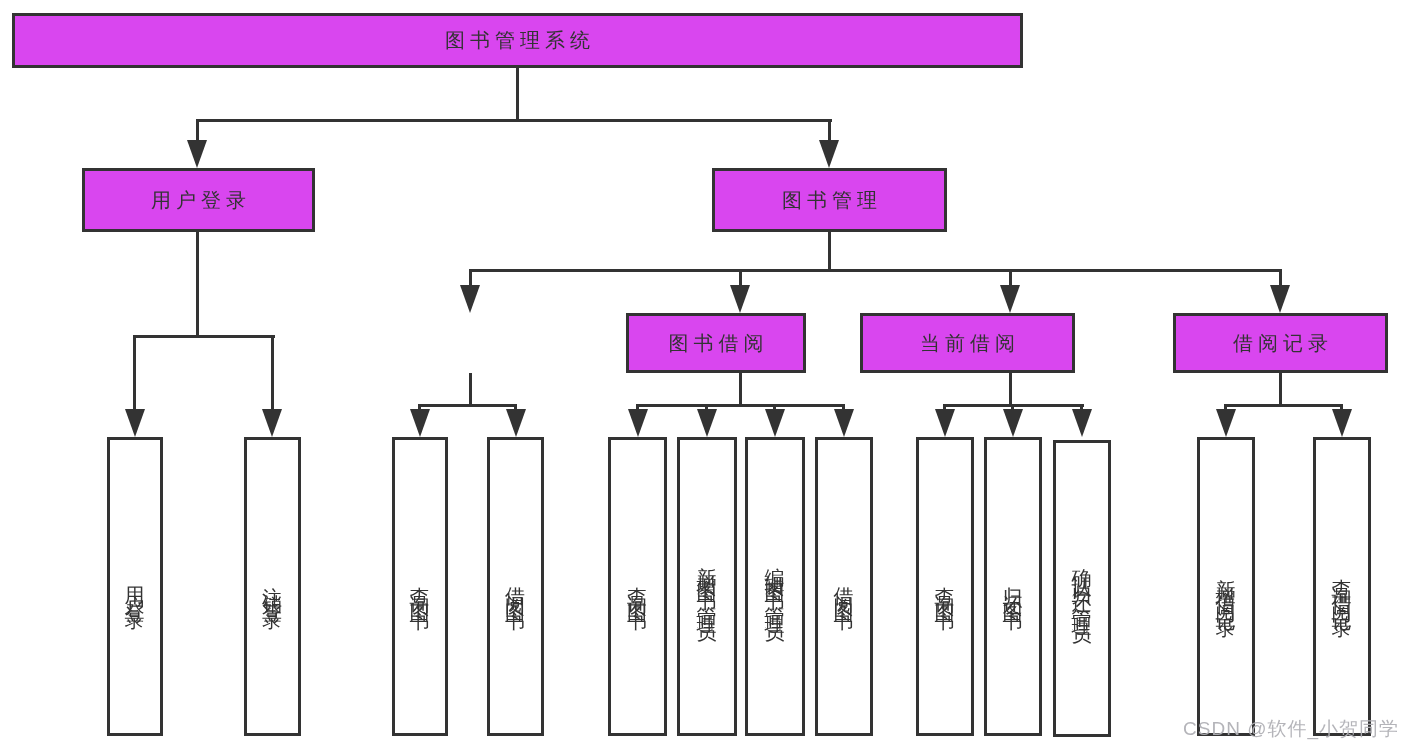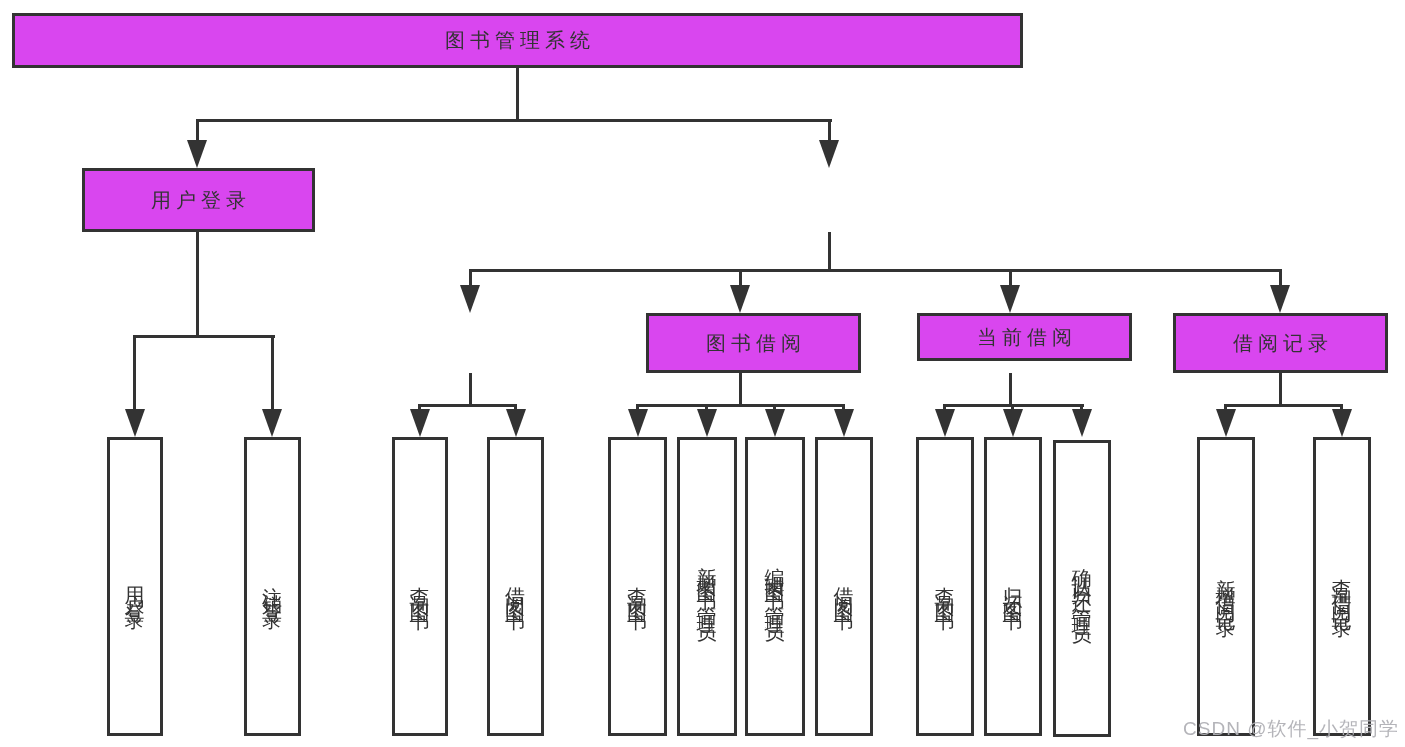--- a/index.html
+++ b/index.html
@@ -50,43 +50,46 @@
   <div class="ln" style="left:516px;top:68px;width:3px;height:54px;"></div>
   <div class="ln" style="left:196px;top:119px;width:636px;height:3px;"></div>
   <div class="ln" style="left:196px;top:119px;width:3px;height:24px;"></div>
   <div class="ar" style="left:187px;top:140px;"></div>
   <div class="ln" style="left:828px;top:119px;width:3px;height:24px;"></div>
   <div class="ar" style="left:819px;top:140px;"></div>
 
   <div class="hnode" style="left:82px;top:168px;width:233px;height:64px;">
     <span>用户登录</span>
   </div>
+  <div class="hnode" style="left:712px;top:168px;width:235px;height:64px;">
+    <span>图书管理</span>
+  </div>
 
   <div class="ln" style="left:196px;top:232px;width:3px;height:106px;"></div>
   <div class="ln" style="left:133px;top:335px;width:142px;height:3px;"></div>
   <div class="ln" style="left:133px;top:335px;width:3px;height:78px;"></div>
   <div class="ar" style="left:125px;top:409px;"></div>
   <div class="ln" style="left:271px;top:335px;width:3px;height:78px;"></div>
   <div class="ar" style="left:262px;top:409px;"></div>
 
   <div class="ln" style="left:828px;top:232px;width:3px;height:40px;"></div>
   <div class="ln" style="left:469px;top:269px;width:813px;height:3px;"></div>
   <div class="ln" style="left:469px;top:269px;width:3px;height:19px;"></div>
   <div class="ar" style="left:460px;top:285px;"></div>
   <div class="ln" style="left:739px;top:269px;width:3px;height:19px;"></div>
   <div class="ar" style="left:730px;top:285px;"></div>
   <div class="ln" style="left:1009px;top:269px;width:3px;height:19px;"></div>
   <div class="ar" style="left:1000px;top:285px;"></div>
   <div class="ln" style="left:1279px;top:269px;width:3px;height:19px;"></div>
   <div class="ar" style="left:1270px;top:285px;"></div>
 
-  <div class="hnode" style="left:646px;top:313px;width:215px;height:60px;text-align:center;">
+  <div class="hnode" style="left:626px;top:313px;width:180px;height:60px;text-align:center;">
     <span>图书借阅</span>
   </div>
-  <div class="hnode" style="left:917px;top:313px;width:215px;height:48px;">
+  <div class="hnode" style="left:860px;top:313px;width:215px;height:60px;">
     <span>当前借阅</span>
   </div>
   <div class="hnode" style="left:1173px;top:313px;width:215px;height:60px;">
     <span>借阅记录</span>
   </div>
 
   <div class="ln" style="left:469px;top:373px;width:3px;height:33px;"></div>
   <div class="ln" style="left:418px;top:404px;width:99px;height:3px;"></div>
   <div class="ln" style="left:418px;top:404px;width:3px;height:8px;"></div>
   <div class="ar" style="left:410px;top:409px;"></div>

